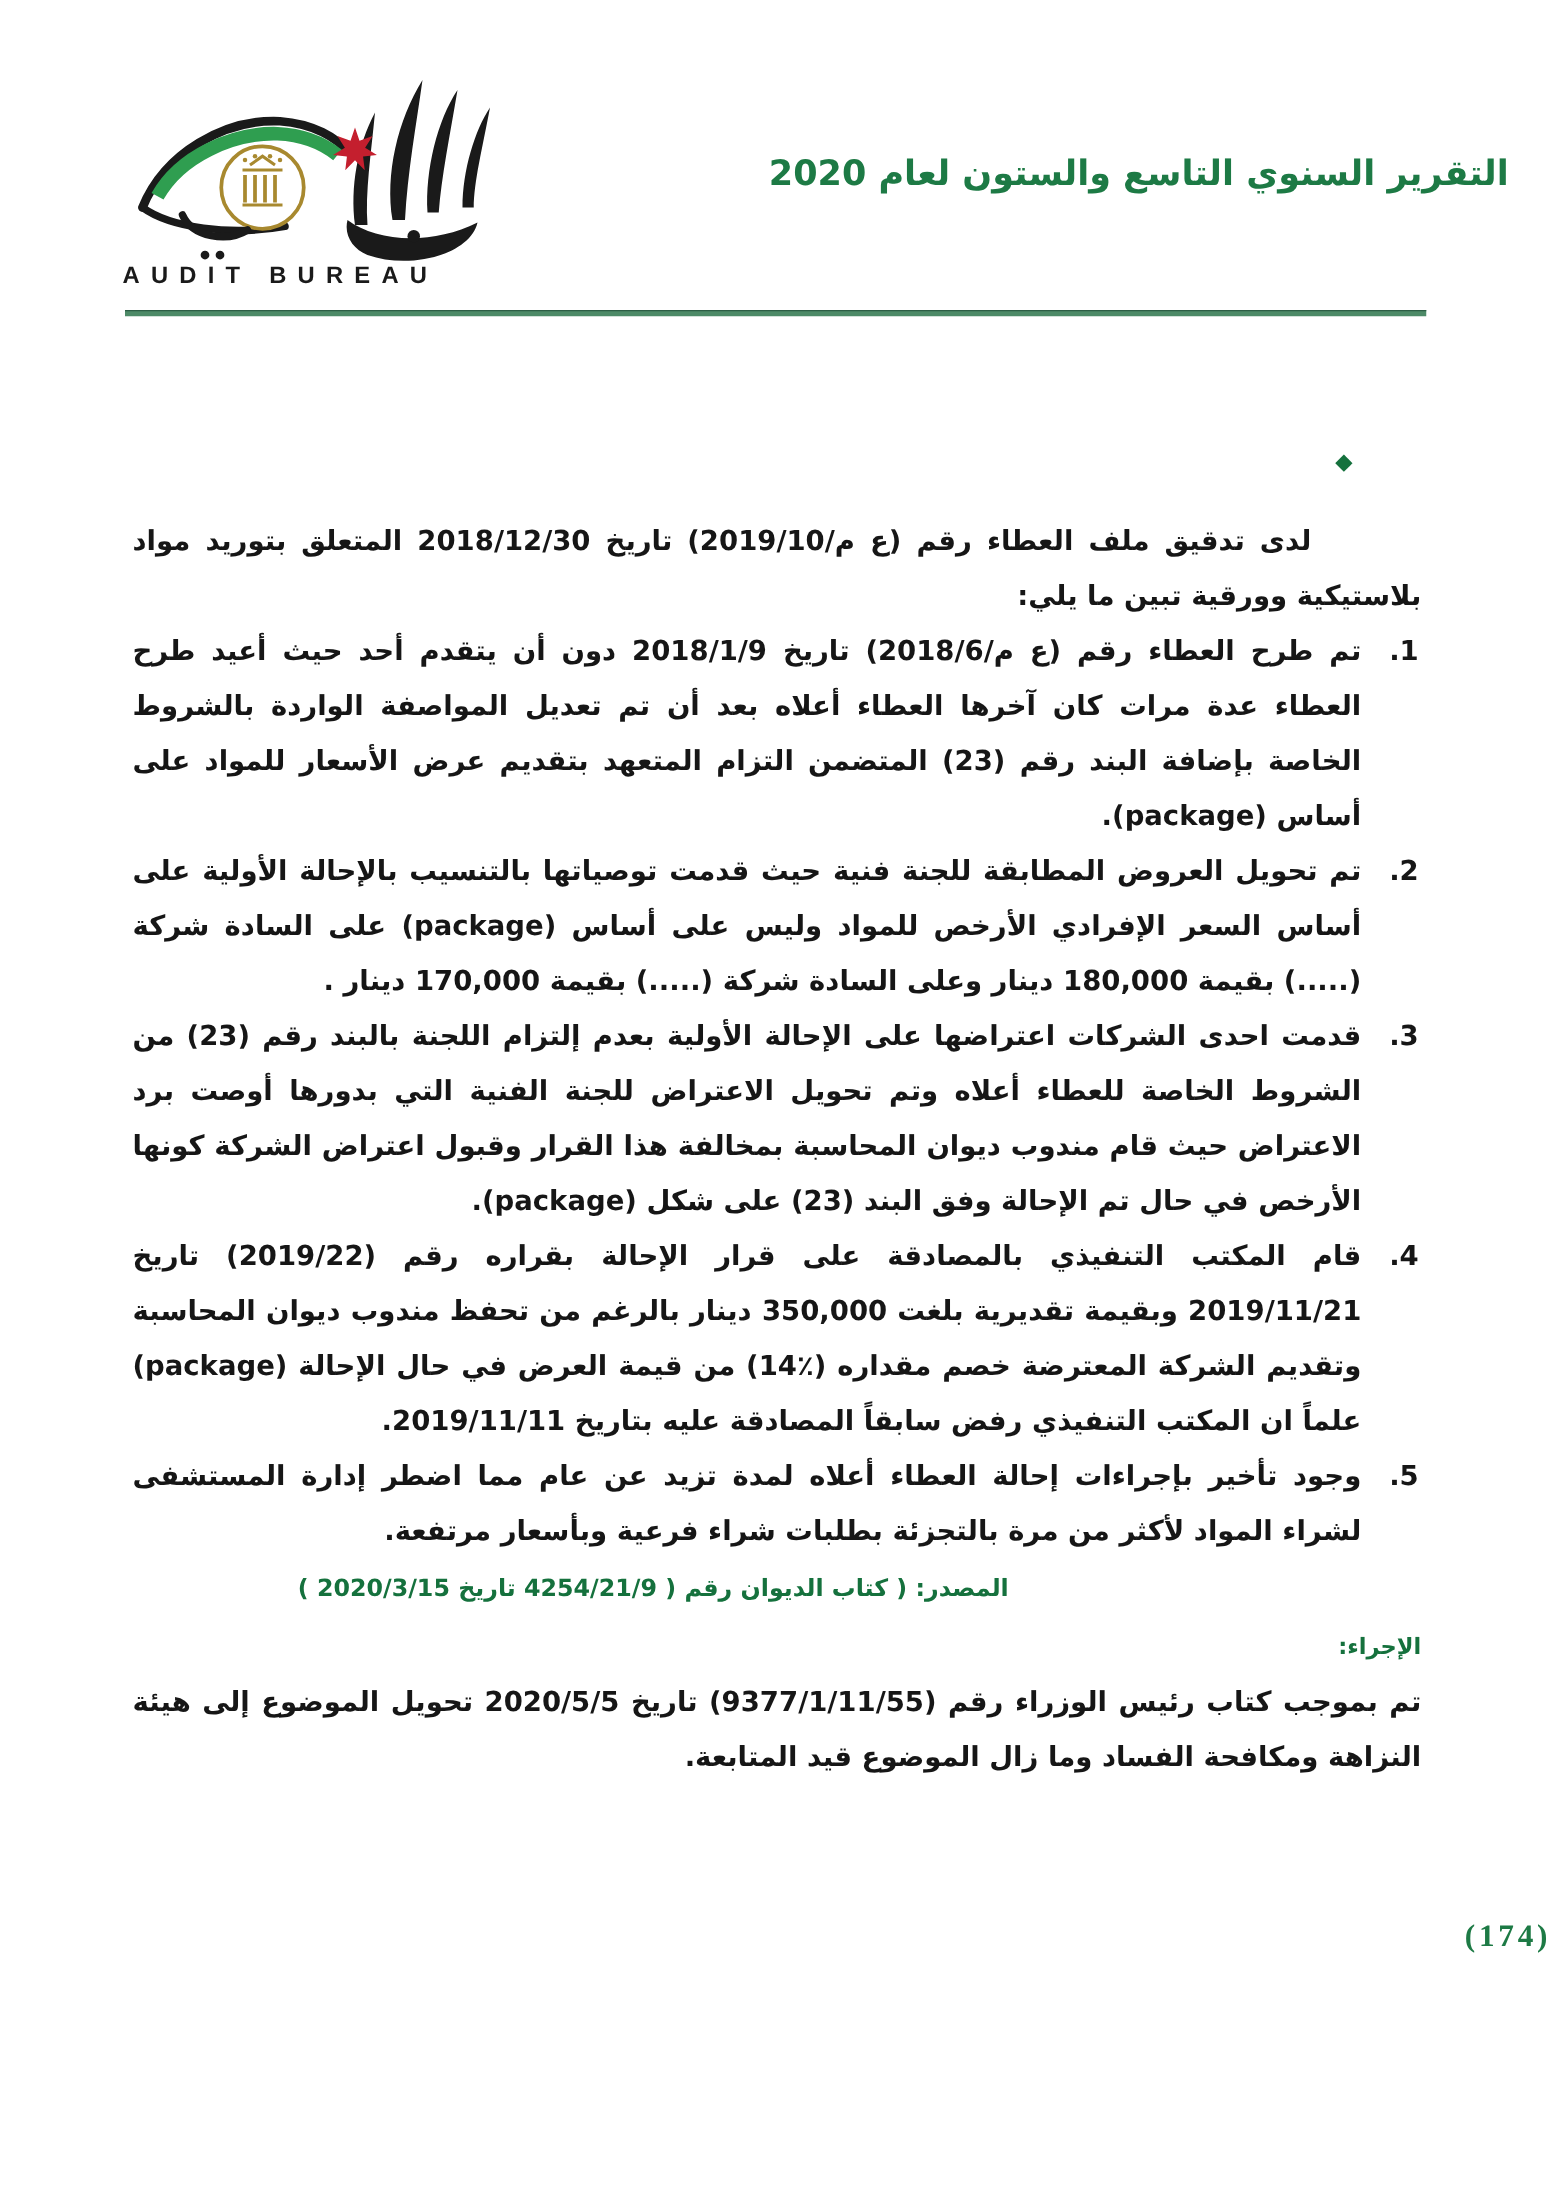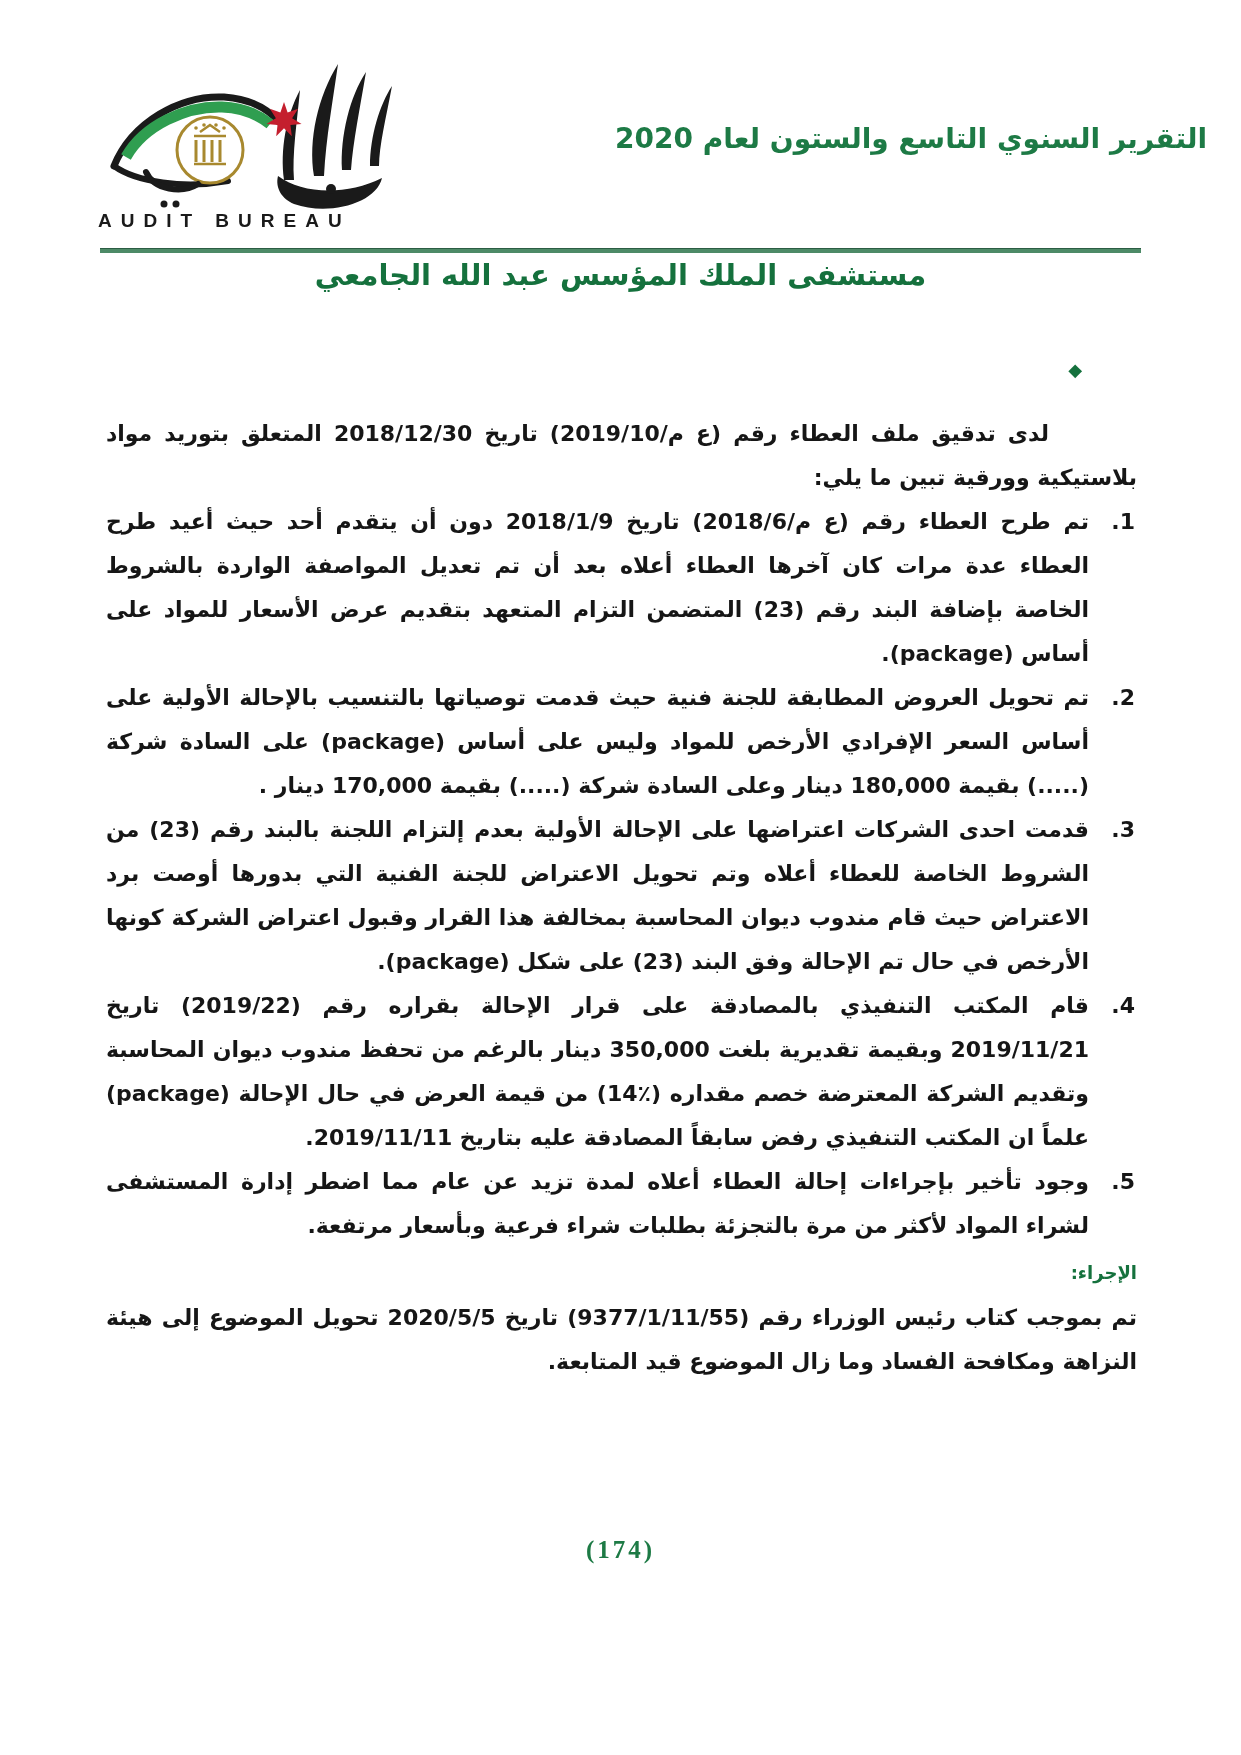--- a/index.html
+++ b/index.html
@@ -45,21 +45,21 @@
   .finding .num{position:absolute;right:2px;top:0;}
   .source-line{
     margin:1px 330px 0 0;white-space:nowrap;overflow:visible;
     color:var(--green,#15713d);font-size:19px;line-height:44px;font-weight:bold;
   }
   .action-label{color:var(--green,#15713d);font-size:18px;line-height:46px;font-weight:bold;margin:2px 0 0 0;}
   .action-text{margin:0;}
 
   
   .page-number{
-    position:absolute;left:0;top:1536px;width:100%;text-align:center;
+    position:absolute;left:0;top:1536px;width:100%;text-align:right;
     font-family:"Liberation Serif",serif;font-weight:bold;font-size:25px;
     letter-spacing:3px;color:var(--green-script,#1d7a45);
   }
 </style>
 </head>
 <body>
 
 <div class="page">
 
   <div>
@@ -97,21 +97,20 @@
       <path d="M58,114 C66,132 94,136 110,126" stroke="#1a1a1a" stroke-width="6" fill="none" stroke-linecap="round"></path>
       <circle cx="76" cy="146" r="3.5" fill="#1a1a1a"></circle>
       <circle cx="88" cy="146" r="3.5" fill="#1a1a1a"></circle>
     </svg>
     <span class="sr-only">ديوان المحاسبة</span>
     <div class="logo-latin">AUDIT BUREAU</div>
     <div class="report-title">التقرير السنوي التاسع والستون لعام 2020</div>
     <div class="rule"></div>
   </div>
 
-  <div class="doc-title">مستشفى الملك المؤسس عبد الله الجامعي</div>
 
   <div class="section-heading">
     <span class="diamond">◆</span>
   </div>
 
   <div class="content">
     <p class="intro">لدى تدقيق ملف العطاء رقم (ع م/2019/10) تاريخ 2018/12/30 المتعلق بتوريد مواد بلاستيكية وورقية تبين ما يلي:</p>
 
     <div class="finding">
       <span class="num">1.</span>
@@ -127,19 +126,20 @@
     </div>
     <div class="finding">
       <span class="num">4.</span>
       <span>قام المكتب التنفيذي بالمصادقة على قرار الإحالة بقراره رقم (2019/22) تاريخ 2019/11/21 وبقيمة تقديرية بلغت 350,000 دينار بالرغم من تحفظ مندوب ديوان المحاسبة وتقديم الشركة المعترضة خصم مقداره (٪14) من قيمة العرض في حال الإحالة (package) علماً ان المكتب التنفيذي رفض سابقاً المصادقة عليه بتاريخ 2019/11/11.</span>
     </div>
     <div class="finding">
       <span class="num">5.</span>
       <span>وجود تأخير بإجراءات إحالة العطاء أعلاه لمدة تزيد عن عام مما اضطر إدارة المستشفى لشراء المواد لأكثر من مرة بالتجزئة بطلبات شراء فرعية وبأسعار مرتفعة.</span>
     </div>
 
+    <div class="source-line">المصدر: ( كتاب الديوان رقم ( 4254/21/9 تاريخ 2020/3/15 )</div>
     <p class="action-label">الإجراء:</p>
     <p class="action-text">تم بموجب كتاب رئيس الوزراء رقم (9377/1/11/55) تاريخ 2020/5/5 تحويل الموضوع إلى هيئة النزاهة ومكافحة الفساد وما زال الموضوع قيد المتابعة.</p>
   </div>
 
   <div class="page-number">(174)</div>
 
 </div>
 
 </body></html>

